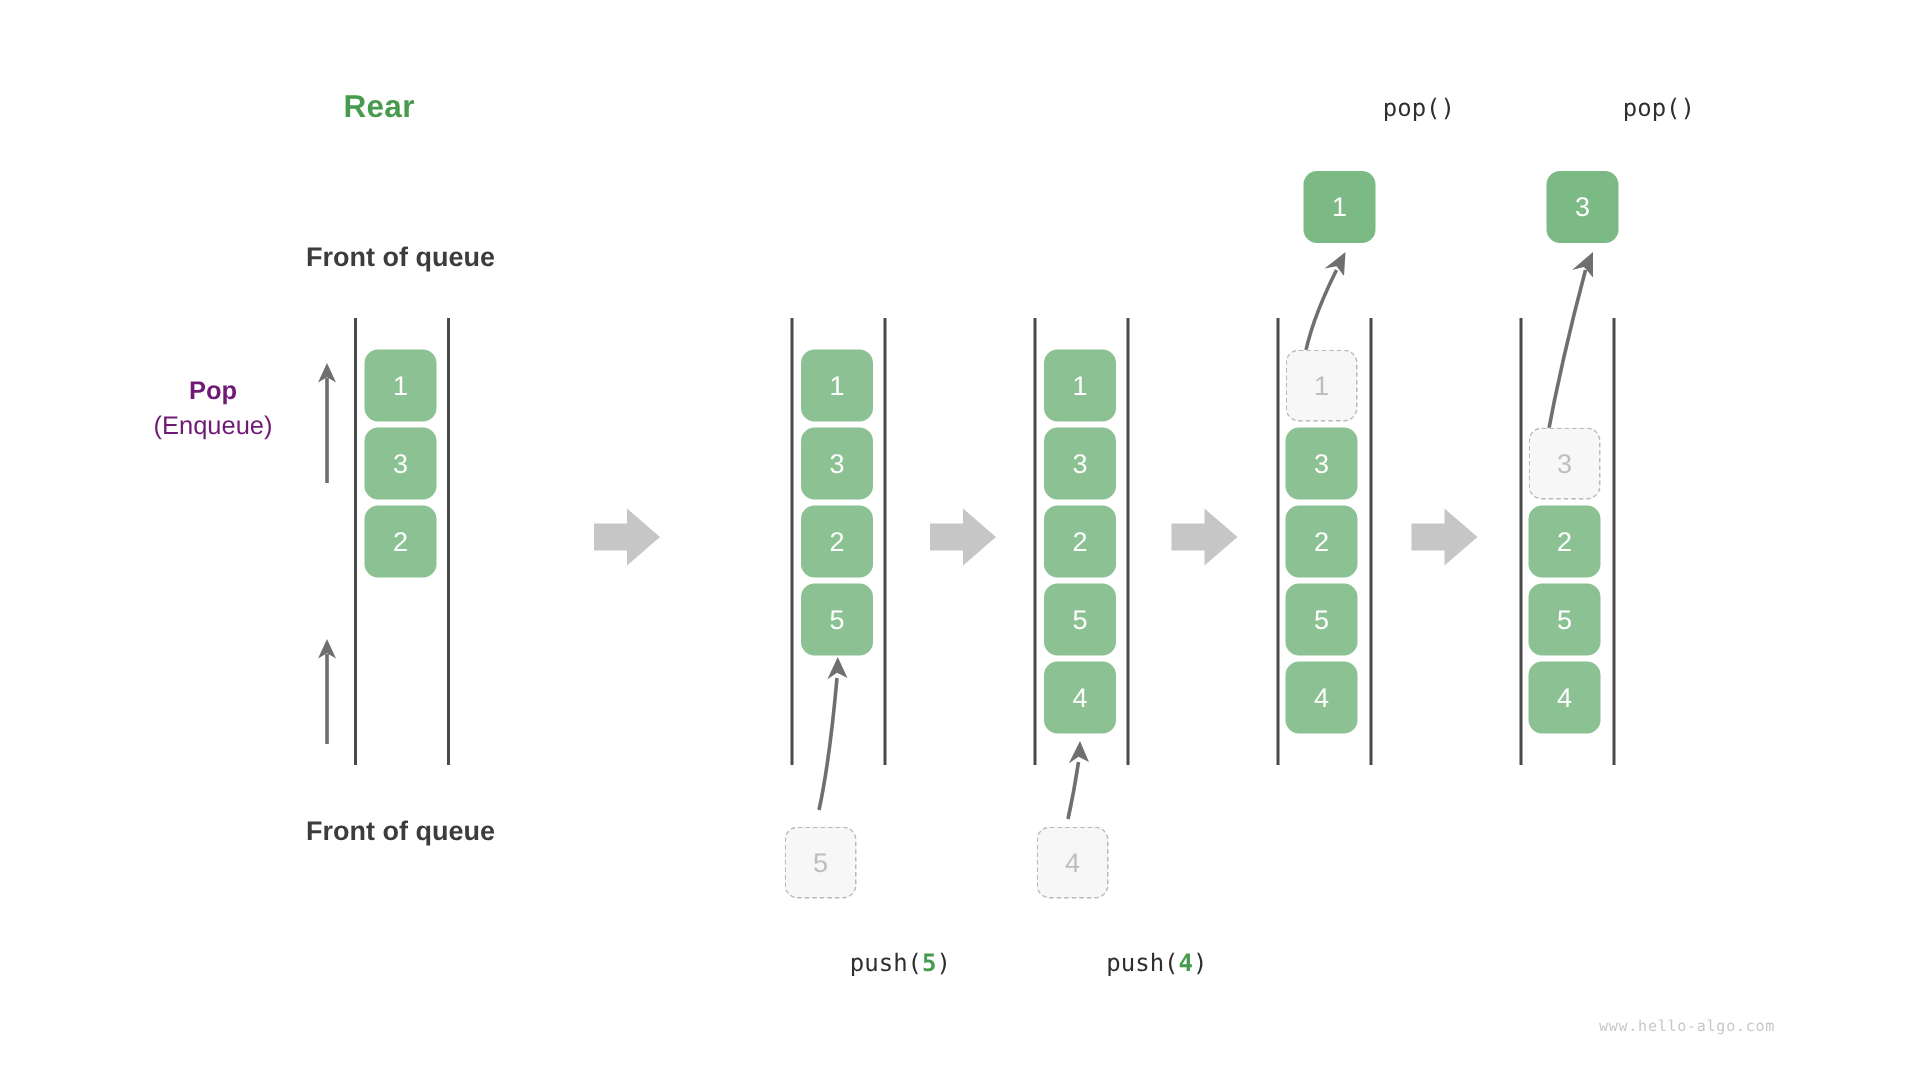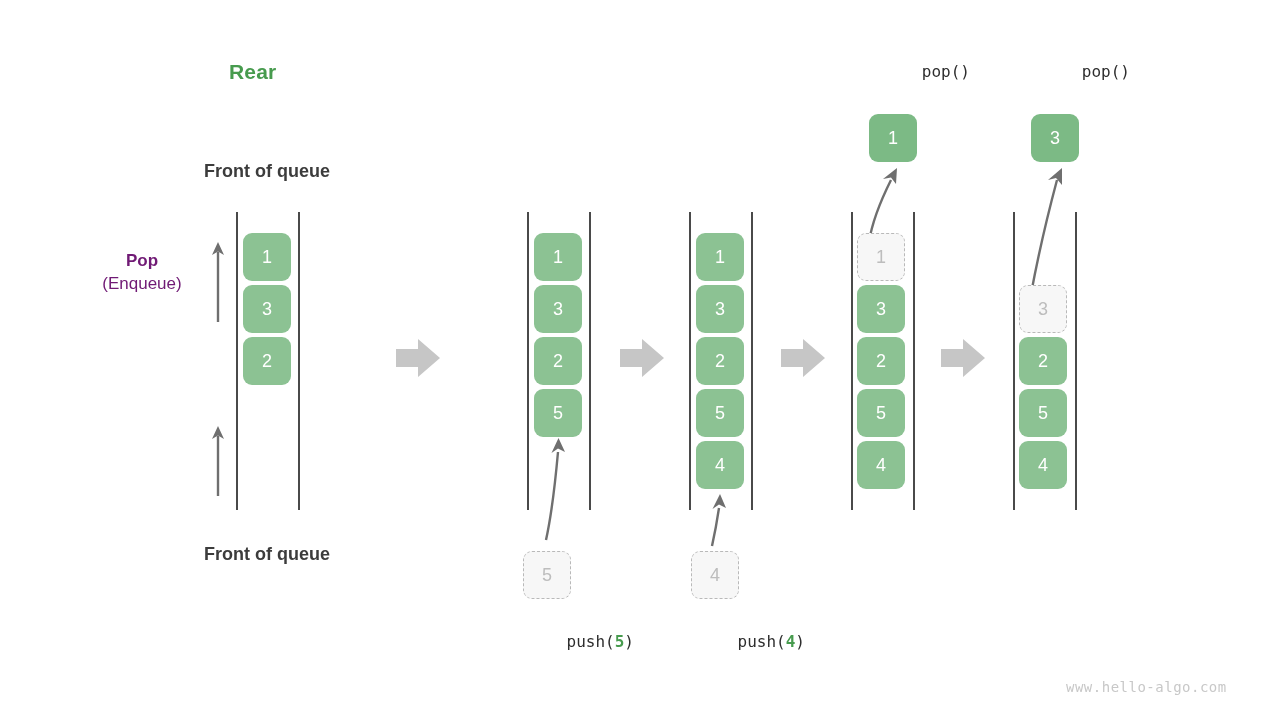--- a/index.html
+++ b/index.html
@@ -59,21 +59,21 @@
     color: #2e2e2e;
     white-space: nowrap;
     text-align: right;
   }
   .op-label .arg {
     color: #479b4e;
     font-weight: bold;
   }
   .watermark {
     font-family: "DejaVu Sans Mono", "Liberation Mono", monospace;
-    font-size: 14px;
+    font-size: 10px;
     color: #c8c8c8;
     letter-spacing: .5px;
     white-space: nowrap;
   }
 
   
   .rail {
     position: absolute;
     width: 1.6px;
     background: #4a4a4a;

